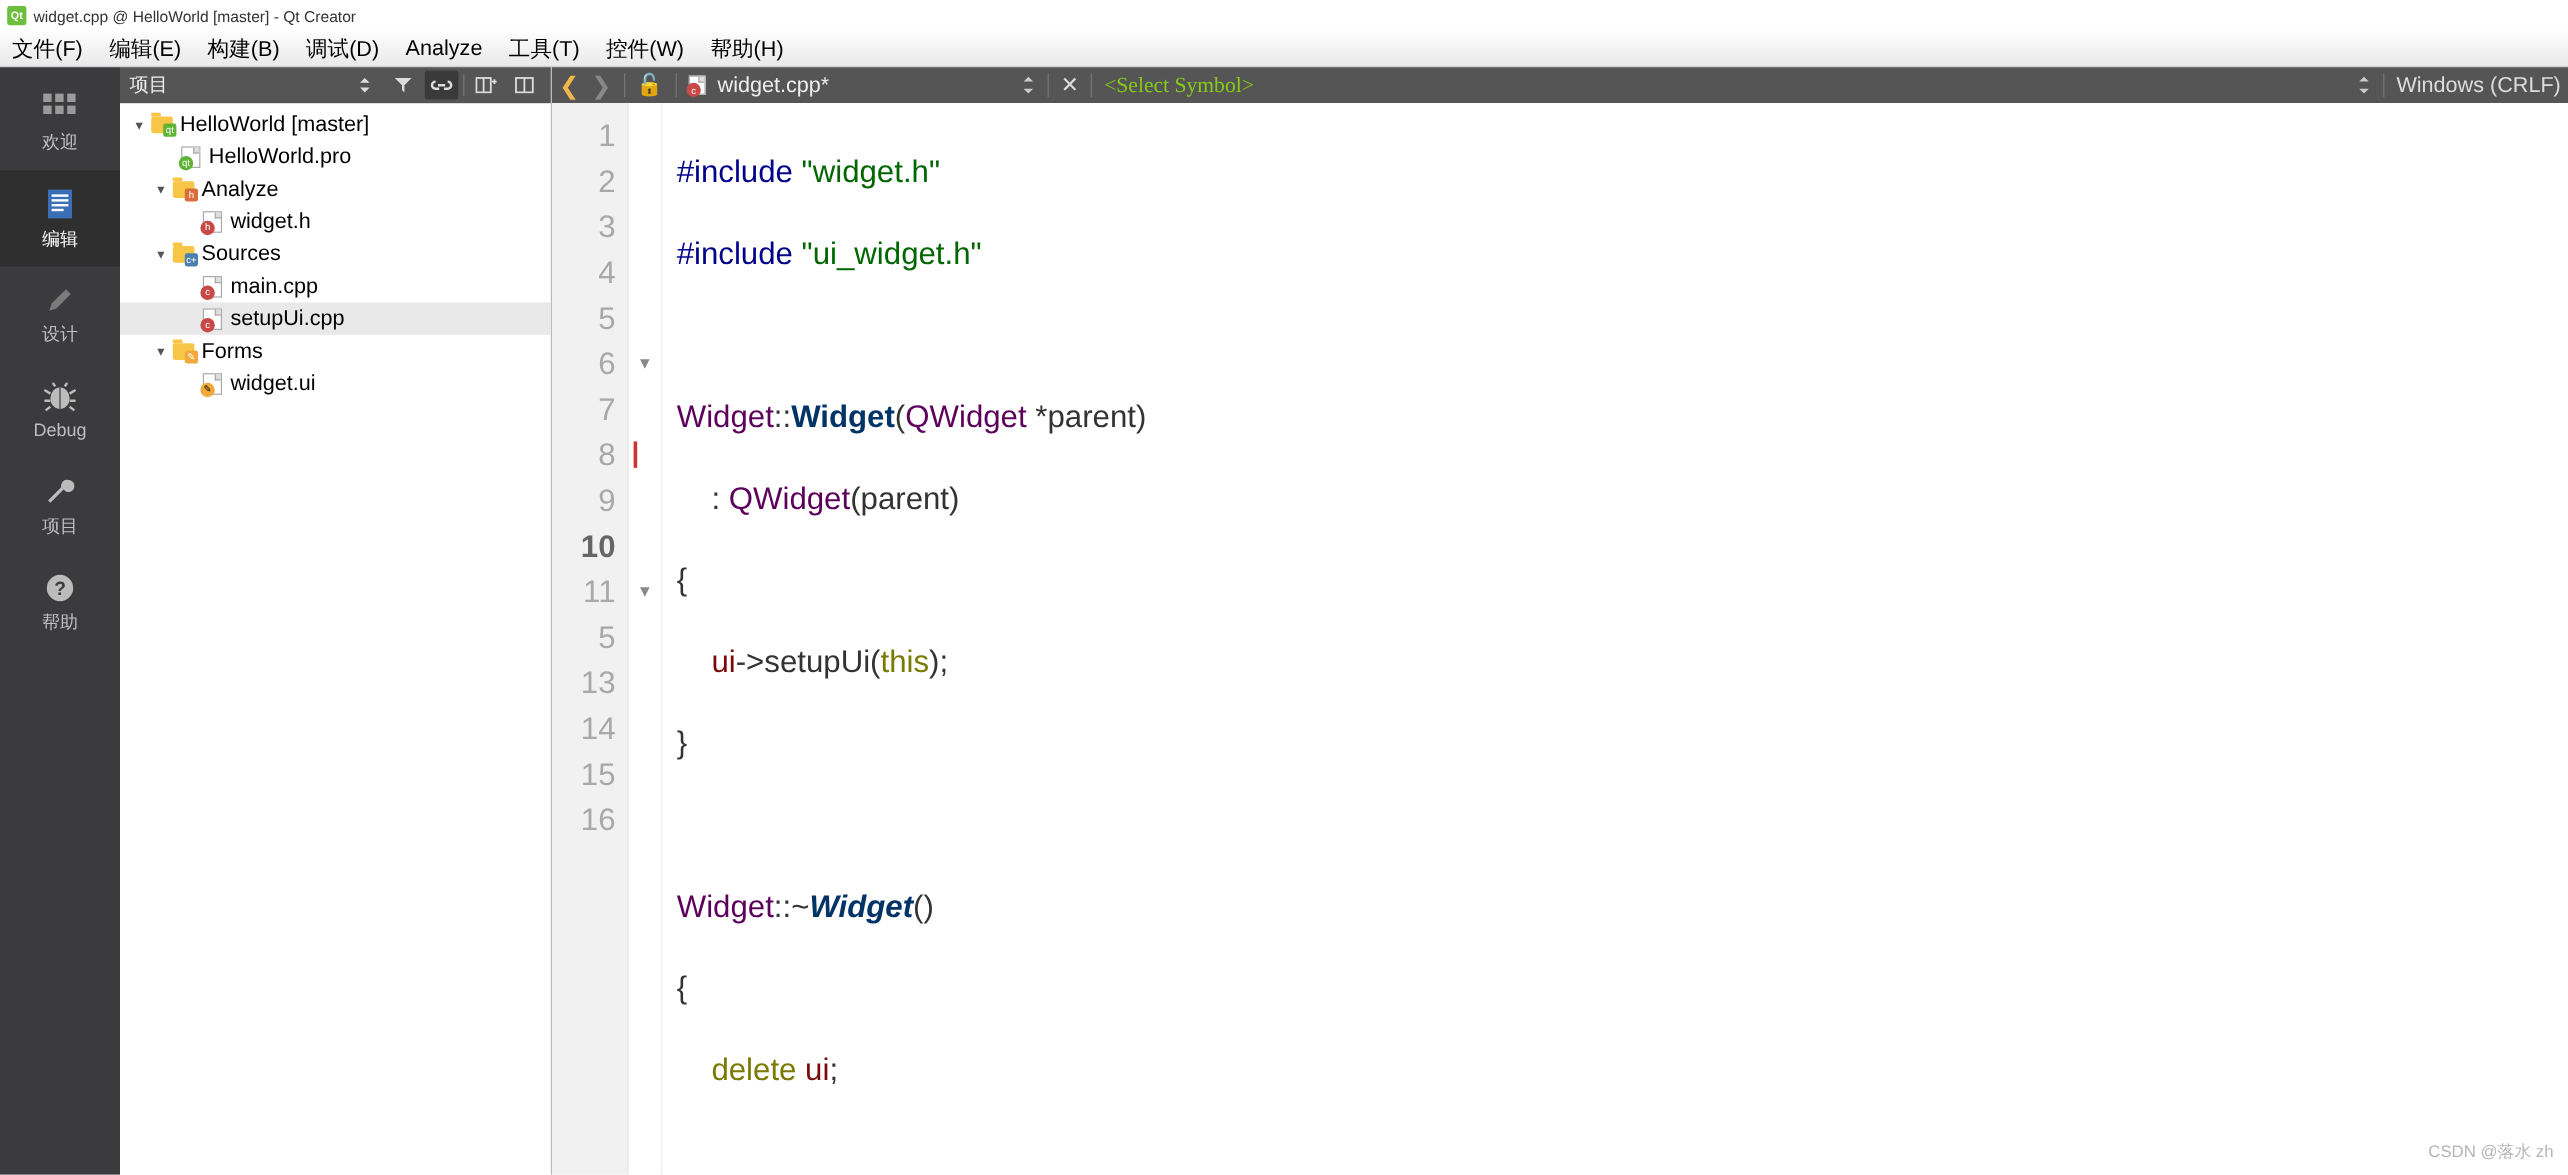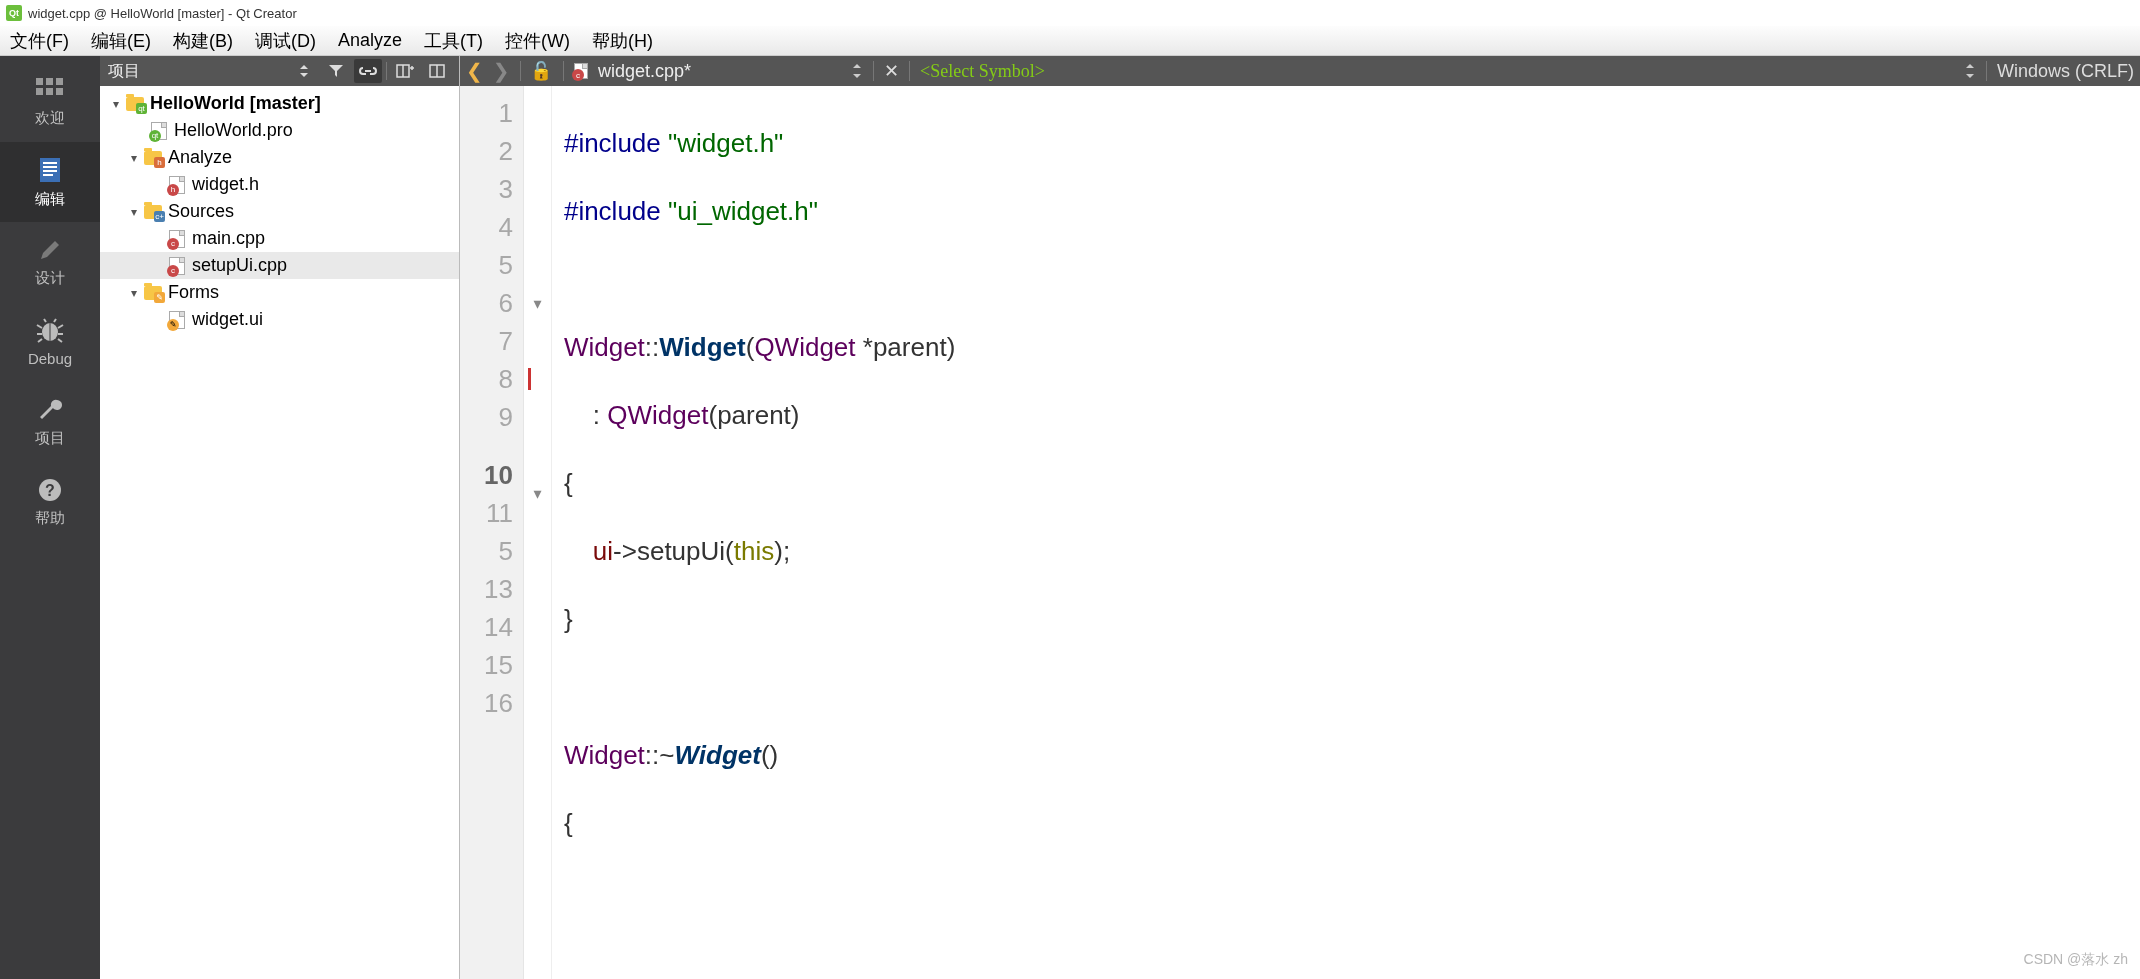--- a/index.html
+++ b/index.html
@@ -24,21 +24,21 @@
 .side-header .hdr-icon { width: 28px; height: 24px; display: flex; align-items: center; justify-content: center; cursor: pointer; border-radius: 2px; }
 .side-header .hdr-icon.linked { background: #3a3a3a; }
 
 .tree { flex: 1; overflow: auto; font-size: 18px; padding-top: 4px; }
 .tree-row { display: flex; align-items: center; height: 27px; padding-right: 6px; white-space: nowrap; cursor: pointer; }
 .tree-row.selected { background: #e9e9e9; }
 .tree-indent { display: inline-block; }
 .tree-chev { width: 16px; display: inline-flex; justify-content: center; color: #555; font-size: 12px; }
 .tree-icon { width: 22px; display: inline-flex; justify-content: center; margin-right: 4px; }
 .tree-label { }
-.bold { font-weight: bold; }
+.bold { font-weight: normal; }
 
 .folder-yel { width: 18px; height: 14px; background: #f7c646; border-radius: 2px; position: relative; }
 .folder-yel::before { content:''; position:absolute; top:-3px; left:0; width:8px; height:3px; background:#f7c646; border-radius:1px 1px 0 0; }
 .badge { position:absolute; bottom:-3px; right:-3px; width:11px; height:11px; border-radius:2px; font-size:8px; color:#fff; display:flex; align-items:center; justify-content:center; }
 .badge.qt{ background:#5fb336; }
 .badge.h{ background:#d96d3b; }
 .badge.c{ background:#4a7fb0; }
 .file-icon { width:16px; height:18px; background:#fff; border:1px solid #aaa; position:relative; }
 .file-icon .corner{ position:absolute; top:0; right:0; width:5px; height:5px; background:#ddd; border-left:1px solid #aaa; border-bottom:1px solid #aaa; }
 .file-icon .mark{ position:absolute; bottom:-3px; left:-3px; width:12px; height:12px; border-radius:50%; display:flex; align-items:center; justify-content:center; font-size:8px; }
@@ -50,21 +50,21 @@
 .editor-toolbar { height: 30px; background: #555; color: #ddd; display: flex; align-items: center; padding: 0 6px; gap: 10px; font-family: "Consolas","Courier New",monospace; font-size: 18px; }
 .tb-sep { width:1px; height:20px; background:#777; }
 .tb-icon { cursor:pointer; display:flex; align-items:center; }
 .tb-filename { color:#eee; }
 .tb-symbol { color:#84cc16; flex:1;font-family:Liberation Serif, serif; }
 .tb-right { margin-left:auto; color:#ddd; }
 
 .editor-body { flex:1; display:flex; overflow:auto; background:#fff; }
 .gutter { background:#f1f1f1; text-align:right; color:#a8a8a8; font-family:"Consolas","Courier New",monospace; font-size:26px; padding: 8px 10px 8px 24px; user-select:none; border-right:1px solid #e5e5e5; }
 .gutter .ln { height: 38px; line-height:38px; position: relative; }
-.gutter .ln.current { color:#666; font-weight:bold;margin-top:20px; }
+.gutter .ln.current { color:#666; font-weight:bold; }
 .fold-col { width: 28px; background:#fff; font-family:monospace; font-size:16px; color:#888; padding-top:8px; border-right:1px solid #eee; }
 .fold-col div { height:38px; display:flex; align-items:center; justify-content:center; }
 .cursor-mark { position:absolute; right:-18px; top:8px; width:3px; height:22px; background:#cc3333; }
 
 .code { flex:1; font-family:"Consolas","Courier New",monospace; font-size:26px; padding: 8px 0 8px 12px; white-space:pre; color:#333; }
 .code .line{ height:38px; line-height:38px; }
 .kw-olive{ color:#7a7a00; }
 .kw-navy{ color:#00008b; }
 .str{ color:#006600; }
 .type{ color:#5c005c; }
@@ -366,20 +366,21 @@
 <div class="line"><span class="kw-navy">#include</span> <span class="str">"ui_widget.h"</span></div>
 <div class="line"></div>
 <div class="line"><span class="type">Widget</span><span class="op">::</span><span class="ctor-bold">Widget</span><span class="op">(</span><span class="type">QWidget</span> <span class="op">*</span><span>parent</span><span class="op">)</span></div>
 <div class="line">    <span class="op">:</span> <span class="type">QWidget</span><span class="op">(</span><span>parent</span><span class="op">)</span></div>
 <div class="line"><span class="op">{</span></div>
 <div class="line">    <span class="ident">ui</span><span class="op">-&gt;</span><span>setupUi</span><span class="op">(</span><span class="kw-olive">this</span><span class="op">);</span></div>
 <div class="line"><span class="op">}</span></div>
 <div class="line"></div>
 <div class="line"><span class="type">Widget</span><span class="op">::~</span><span class="destr-it">Widget</span><span class="op">()</span></div>
 <div class="line"><span class="op">{</span></div>
+<div class="line">    <span class="kw-olive">delete</span> <span class="ident">ui</span><span class="op">;</span></div>
 
 
 
       </div>
     </div>
   </div>
 
 </div>
 
 <div class="watermark">CSDN @落水 zh</div>

